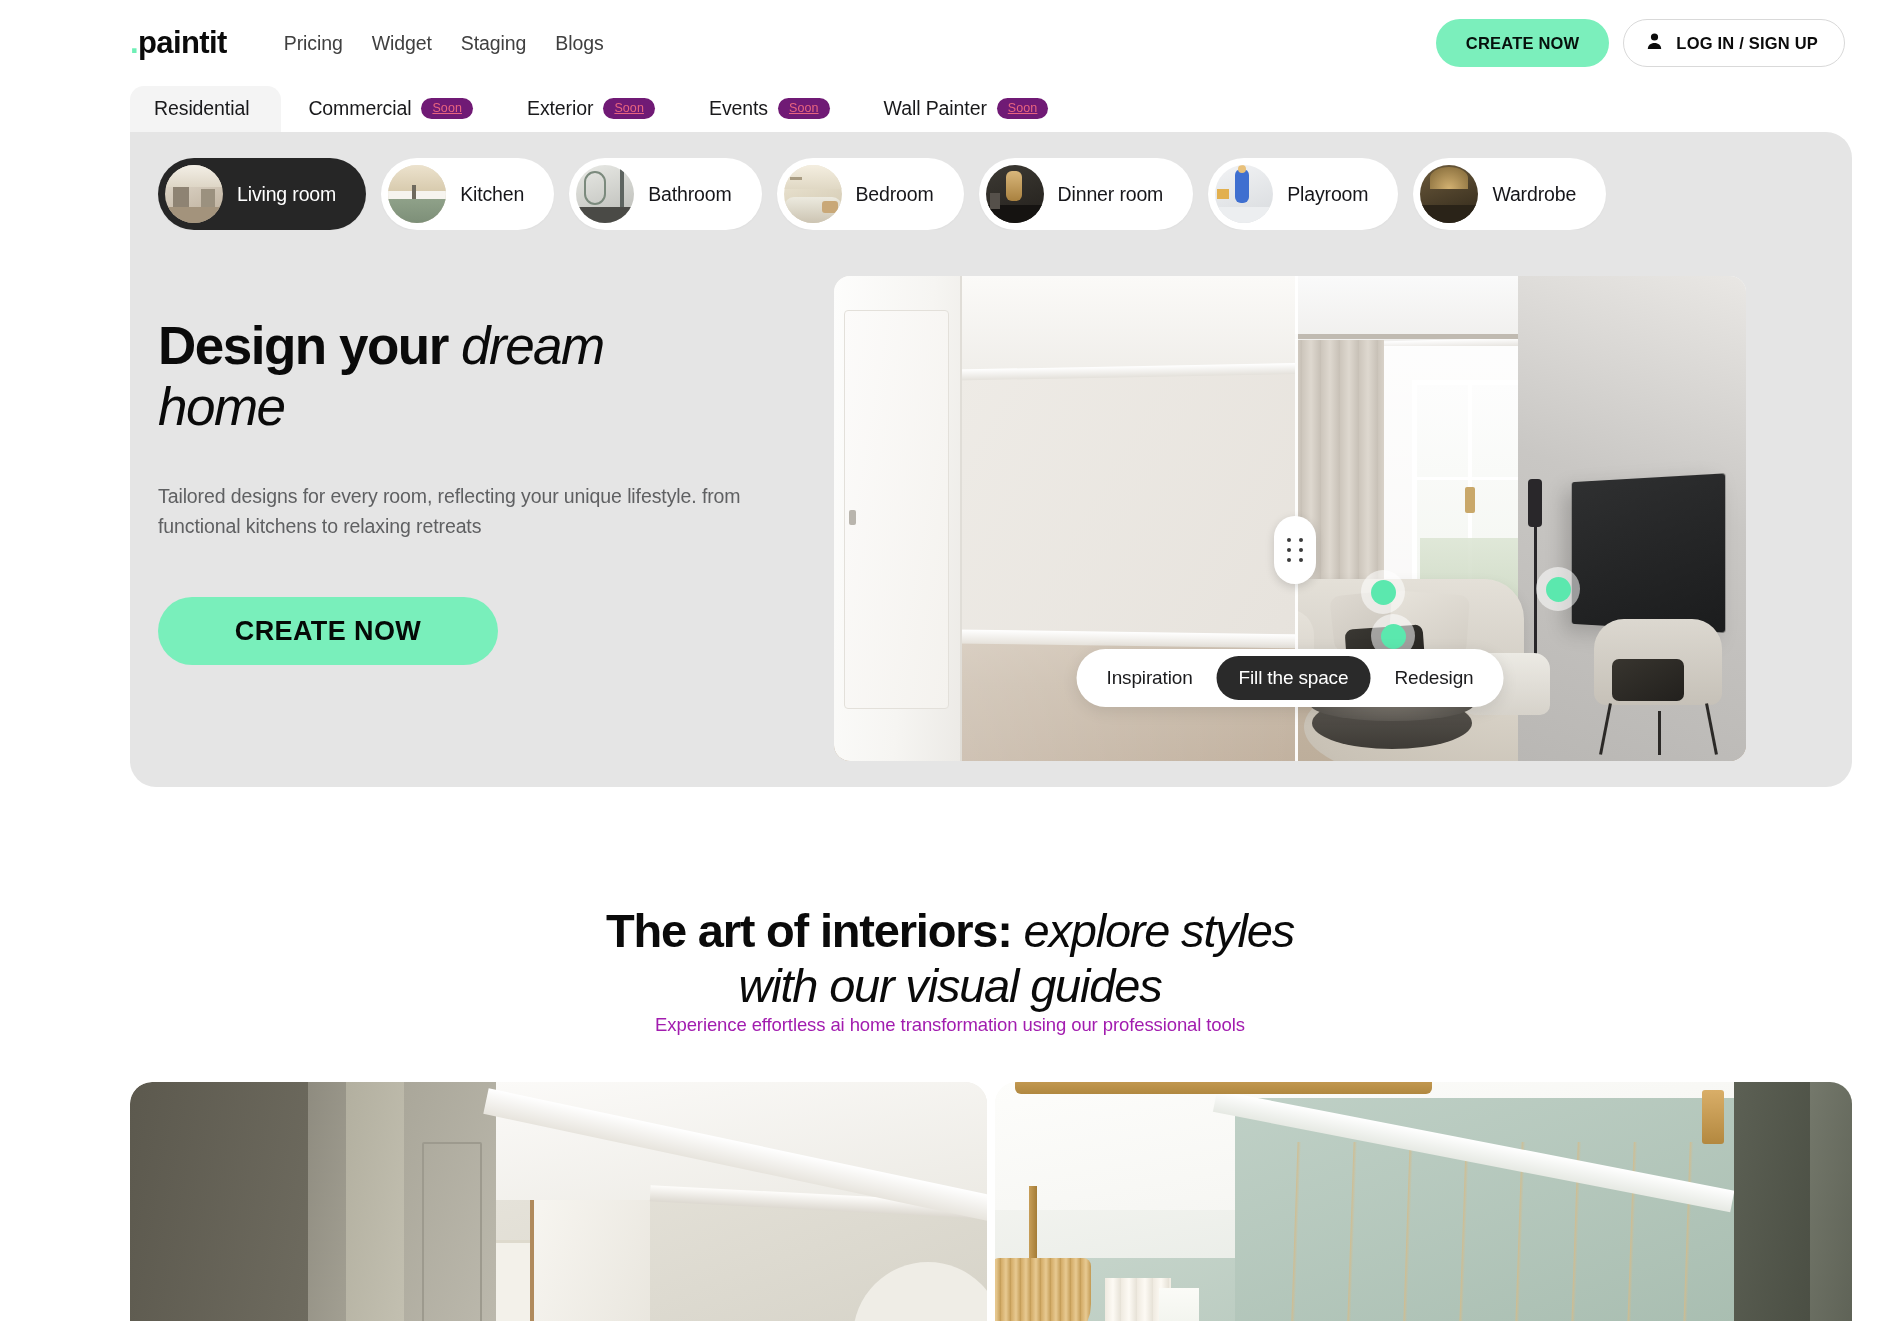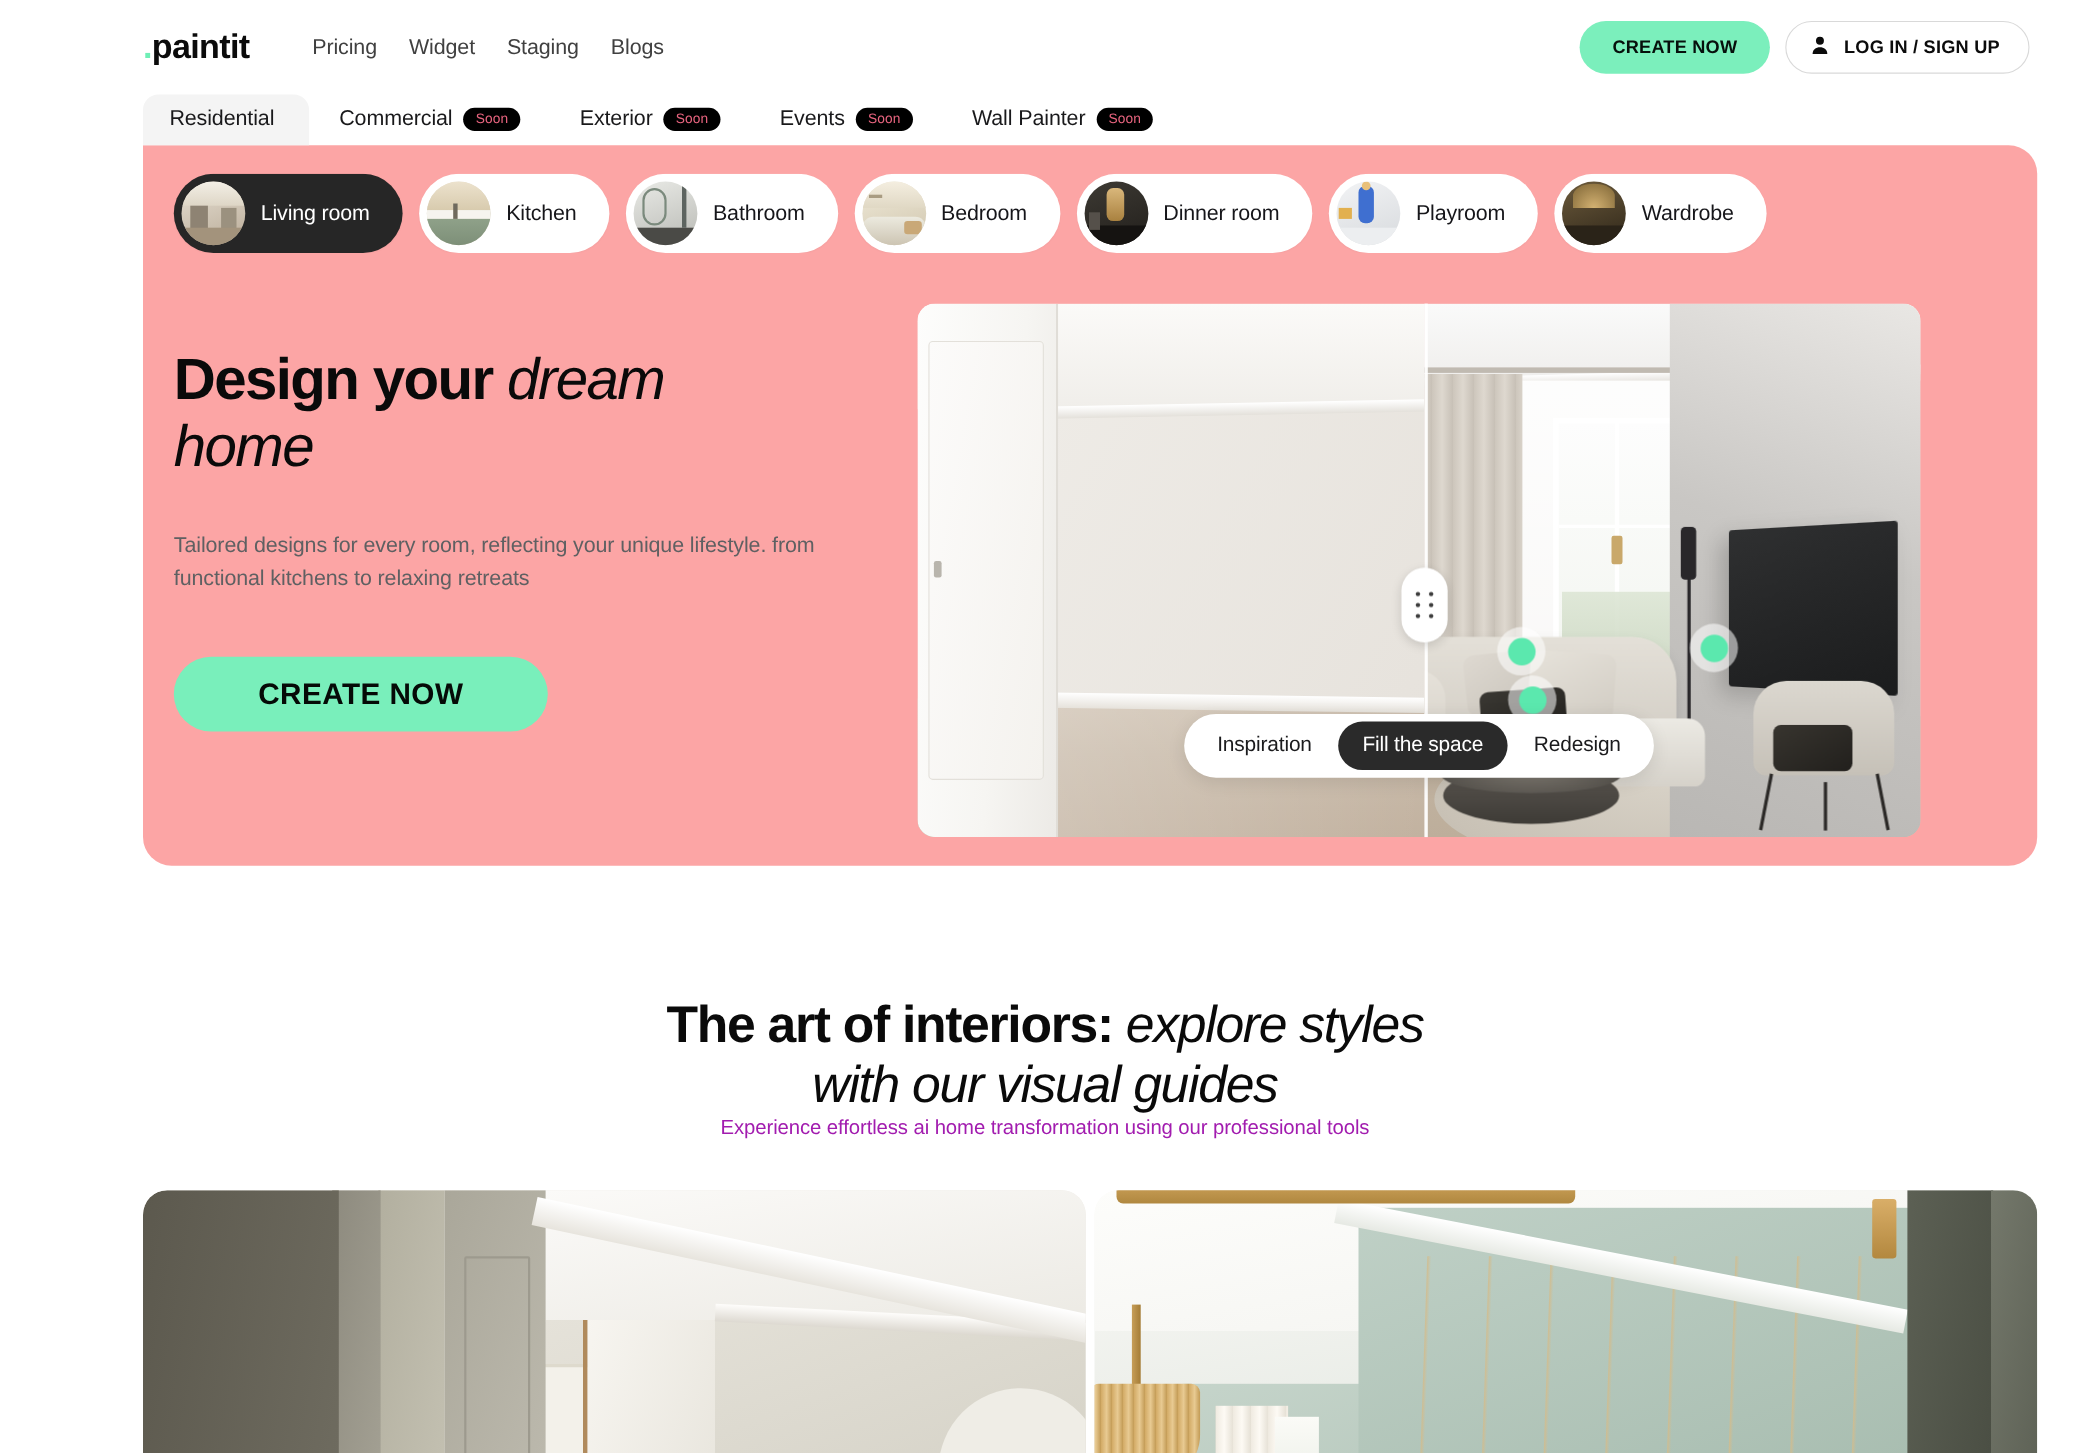--- a/index.html
+++ b/index.html
@@ -89,33 +89,34 @@
     font-size:19.5px;
     color:#19191b;
     cursor:pointer;
     border-radius:14px 14px 0 0;
     letter-spacing:-0.1px;
     white-space:nowrap;
   }
   .tab.active { background:#F4F4F4; font-weight:400; }
   .tab:first-child { padding-left:24px; padding-right:32px; }
   .badge-soon {
-    background:#000000;
+    background:#701a75;
     color:#E8647F;
     font-size:12.5px;
     border-radius:999px;
     padding:4px 11px 4px 11px;
     letter-spacing:0.1px;
     line-height:1;
+    text-decoration:underline;
   }
 
   
   .hero-panel {
     margin:0 48px 0 130px;
-    background:#fca5a5;
+    background:#e5e5e5;
     border-radius:26px;
     border-top-left-radius:0;
     padding:26px 0 34px 0;
     position:relative;
     overflow:hidden;
     height:655px;
   }
 
   
   .chips-row {

